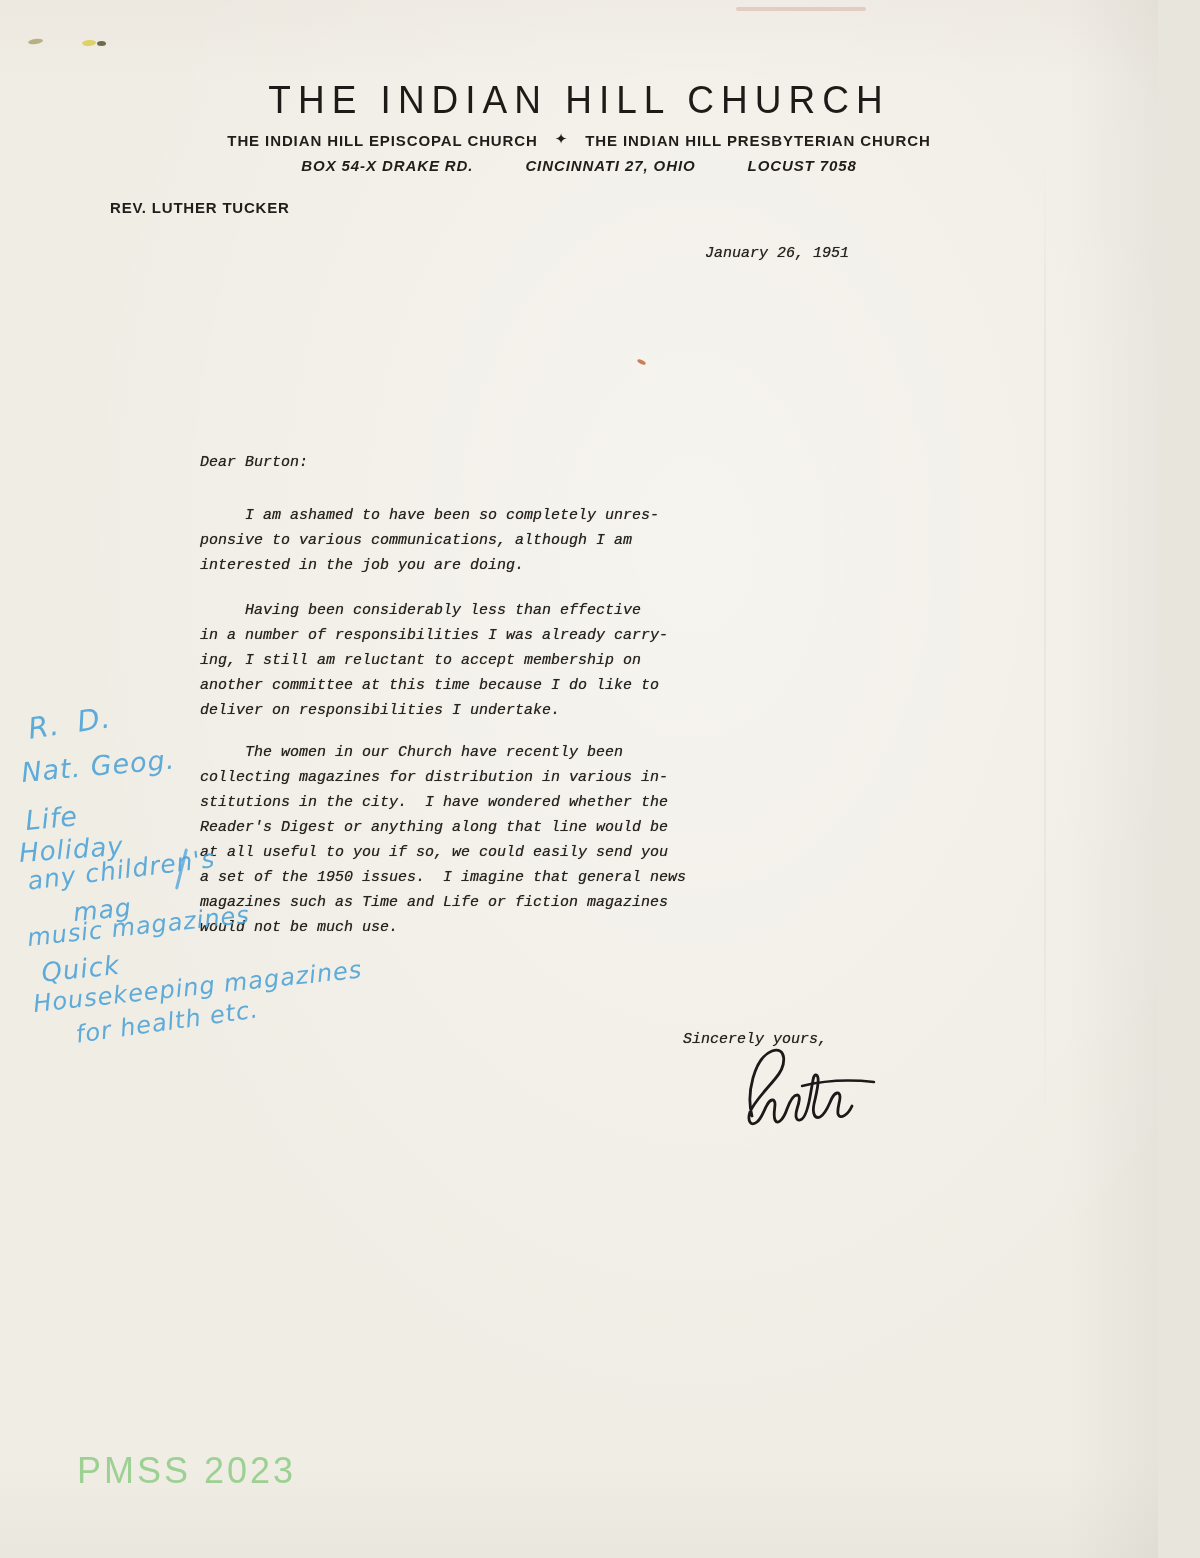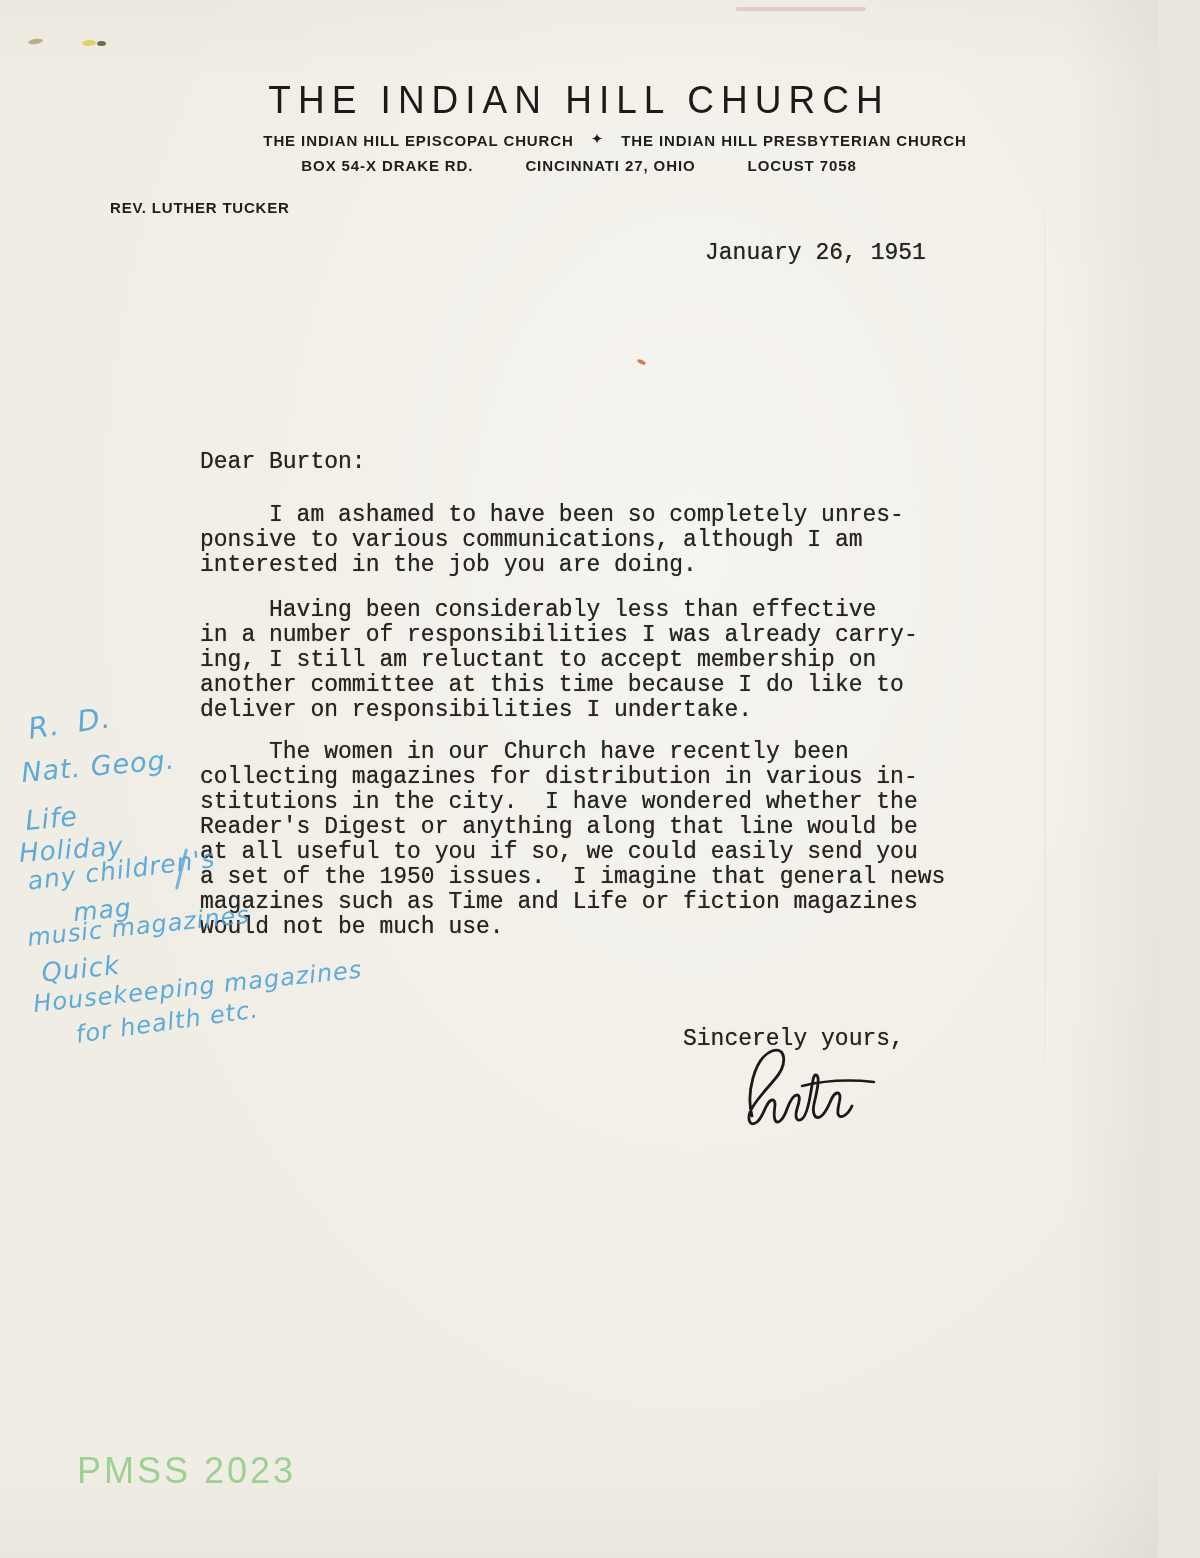--- a/index.html
+++ b/index.html
@@ -24,41 +24,42 @@
   .lh-title {
     position:absolute; top:80px; left:0; width:100%;
     text-align:center;
     font-size:37px; font-weight:400; letter-spacing:7px;
     color:#1d1b18; transform:scaleY(1.04);
     font-family:"Liberation Sans","DejaVu Sans",sans-serif;
   }
   .lh-line2 {
     position:absolute; top:131px; left:0; width:100%;
     display:flex; justify-content:center; align-items:center; gap:17px;
-    font-size:15px; font-weight:700; letter-spacing:0.9px; color:#201e1a;margin-left:36px;
+    font-size:15px; font-weight:700; letter-spacing:0.9px; color:#201e1a;
   }
   .lh-line2 .diamond { font-size:15px; position:relative; top:-1px; }
   .lh-line3 {
     position:absolute; top:157px; left:0; width:100%;
     display:flex; justify-content:center; align-items:center; gap:52px;
-    font-size:15px; font-weight:700; letter-spacing:0.9px; color:#201e1a;
+    font-size:15px; font-weight:700; letter-spacing:0.9px; color:#201e1a;font-style:italic;
   }
   .lh-rev {
     position:absolute; top:199px; left:110px;
     font-size:15px; font-weight:700; letter-spacing:0.8px; color:#201e1a;
   }
 
   
   .typed {
     position:absolute;
     font-family:"Liberation Mono","DejaVu Sans Mono",monospace;
-    font-size:23px; line-height:25px;
+    font-size:15px; line-height:25px;
     color:#26241f;
     white-space:pre;
     text-shadow:0 0 0.7px rgba(45,42,36,0.75);
+    font-style:italic;
   }
   .t-date      { top:241px;  left:705px; }
   .t-recipient { top:356px;  left:200px; }
   .t-salute    { top:450px;  left:200px; }
   .t-p1        { top:503px;  left:200px; }
   .t-p2        { top:598px;  left:200px; }
   .t-p3        { top:740px;  left:200px; }
   .t-p4        { top:951px;  left:200px; }
   .t-closing   { top:1027px; left:683px; }
 

